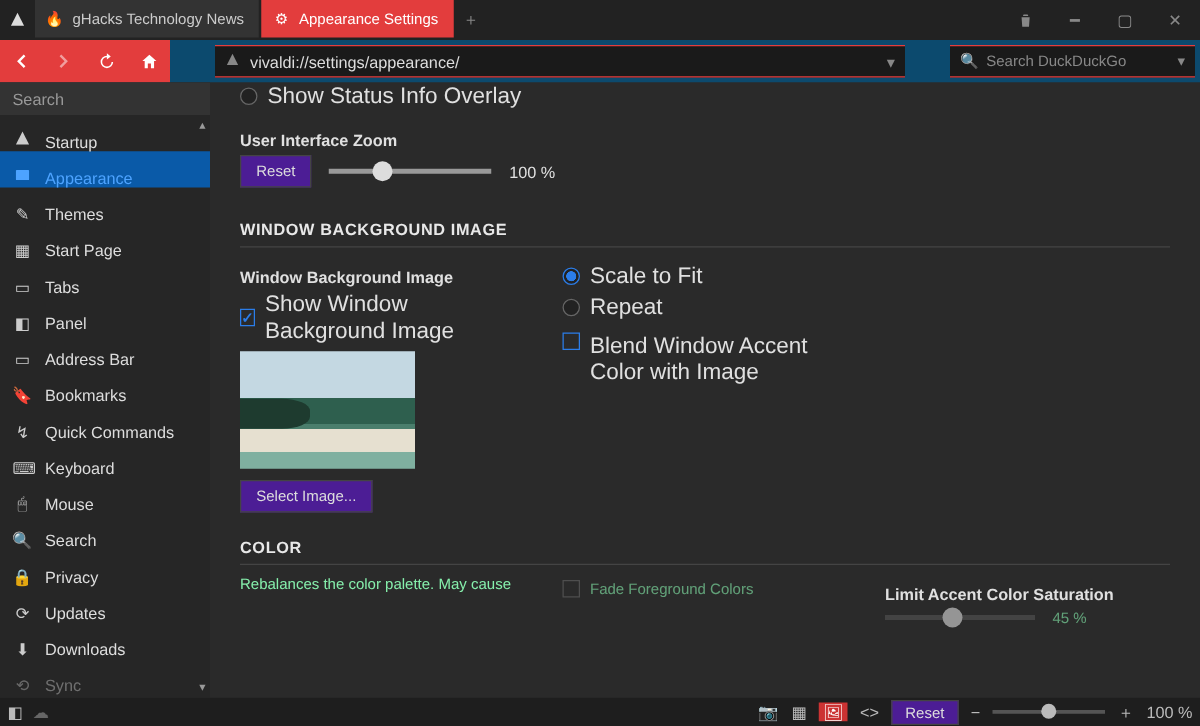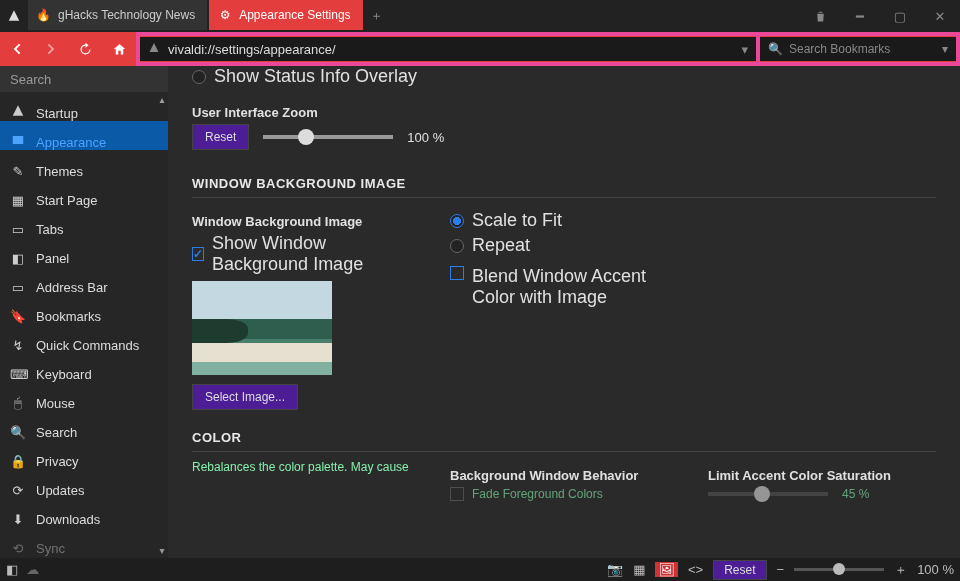--- a/index.html
+++ b/index.html
@@ -10,21 +10,21 @@
 .titlebar .v-menu { width: 28px; height: 32px; display: flex; align-items: center; justify-content: center; color: #ddd; }
 .tab { display: flex; align-items: center; height: 30px; padding: 0 12px 0 8px; font-size: 12px; gap: 6px; }
 .tab.inactive { background: #333; color: #ccc; margin-right: 2px; }
 .tab.active { background: #e33d3d; color: #fff; }
 .tab .favicon { width: 16px; height: 16px; display: flex; align-items: center; justify-content: center; font-size: 12px; }
 .tab-plus { width: 28px; display: flex; align-items: center; justify-content: center; color: #888; }
 .win-controls { position: absolute; right: 0; top: 0; display: flex; }
 .win-controls div { width: 40px; height: 32px; display: flex; align-items: center; justify-content: center; color: #888; }
 
 
-.addrbar { height: 34px; display: flex; align-items: center; background: #ec4899; }
+.addrbar { height: 34px; display: flex; align-items: center; background: #0c4a6e; gap: 32px; }
 .navbtns { display: flex; height: 34px; background: #e33d3d; }
 .navbtns div { width: 34px; display: flex; align-items: center; justify-content: center; color: #fff; }
 .urlfield { flex: 1; height: 26px; background: #1a1a1a; margin: 0 4px; display: flex; align-items: center; padding: 0 8px; color: #ddd; border-top: 1px solid #e33d3d; border-bottom: 1px solid #e33d3d; font-size: 13px; }
 .urlfield .prefix { color: #888; margin-right: 8px; }
 .urlfield .caret { margin-left: auto; color: #888; }
 .searchfield { width: 196px; height: 26px; background: #1a1a1a; margin-right: 4px; display: flex; align-items: center; padding: 0 8px; color: #888; border-top: 1px solid #e33d3d; border-bottom: 1px solid #e33d3d; font-size: 12px; }
 .searchfield .caret { margin-left: auto; }
 
 
 .main { display: flex; height: calc(100% - 32px - 34px - 23px); }
@@ -124,21 +124,21 @@
   </div>
   <div class="urlfield">
     <span class="prefix"><svg width="12" height="12" viewBox="0 0 24 24">
           <path fill="#888" d="M12 2 3 20h18L12 2z"></path>
         </svg></span>
     <span>vivaldi://settings/appearance/</span>
     <span class="caret">▾</span>
   </div>
   <div class="searchfield">
     <span style="margin-right:6px">🔍</span>
-    <span>Search Bookmarks</span>
+    <span>Search DuckDuckGo</span>
     <span class="caret">▾</span>
   </div>
 </div>
 
 <div class="main">
   <div class="sidebar">
     <div class="search">Search</div>
     <div class="items">
       <div class="scroll-arrow" style="top:2px">▴</div>
       <div class="side-item">
@@ -254,21 +254,20 @@
           </div>
       </div>
     </div>
 
     <div class="section-h">COLOR</div>
     <div class="grid2">
       <div class="col">
         <div class="sub">Rebalances the color palette. May cause</div>
       </div>
       <div class="col">
-        <div class="opt-label">Background Window Behavior</div>
         <div class="opt-row sub" style="opacity:.6">
             <span class="checkbox"></span>
             <span>Fade Foreground Colors</span>
           </div>
       </div>
       <div class="col" style="width:220px">
         <div class="opt-label">Limit Accent Color Saturation</div>
         <div class="slider-wrap sub" style="opacity:.6">
           <div class="slider-track" style="width:120px">
               <div class="slider-thumb" style="left:45%"></div>

